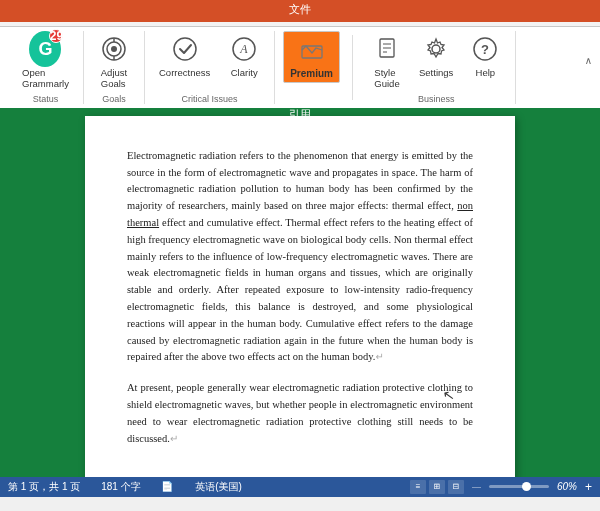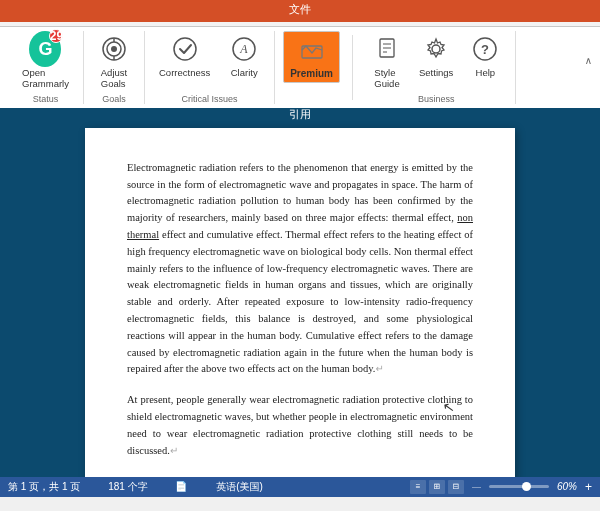--- a/index.html
+++ b/index.html
@@ -118,26 +118,26 @@
       top: 26px;
       font-size: 10px;
       color: #666;
       cursor: pointer;
       padding: 2px;
     }
     .ribbon-wrapper { position: relative; }
 
     
     .doc-area {
-      background: #0c4a6e;
+      background: #15803d;
       flex: 1;
       display: flex;
       justify-content: center;
       align-items: flex-start;
-      padding: 20px;
+      padding: 8px;
       overflow: hidden;
       height: calc(511px - 22px - 100px - 20px);
     }
     .doc-page {
       background: white;
       width: 430px;
       min-height: 340px;
       box-shadow: 2px 2px 8px rgba(0,0,0,0.3);
       padding: 32px 42px;
       font-size: 10.5px;
@@ -153,21 +153,21 @@
 
     
     .status-bar {
       background: #2b579a;
       color: white;
       height: 20px;
       display: flex;
       align-items: center;
       padding: 0 8px;
       font-size: 10px;
-      gap: 28px;
+      gap: 21px;
     }
     .status-bar-right {
       margin-left: auto;
       display: flex;
       align-items: center;
       gap: 8px;
     }
     .view-icons { display: flex; gap: 3px; align-items: center; }
     .view-icon-btn {
       width: 16px; height: 14px;

